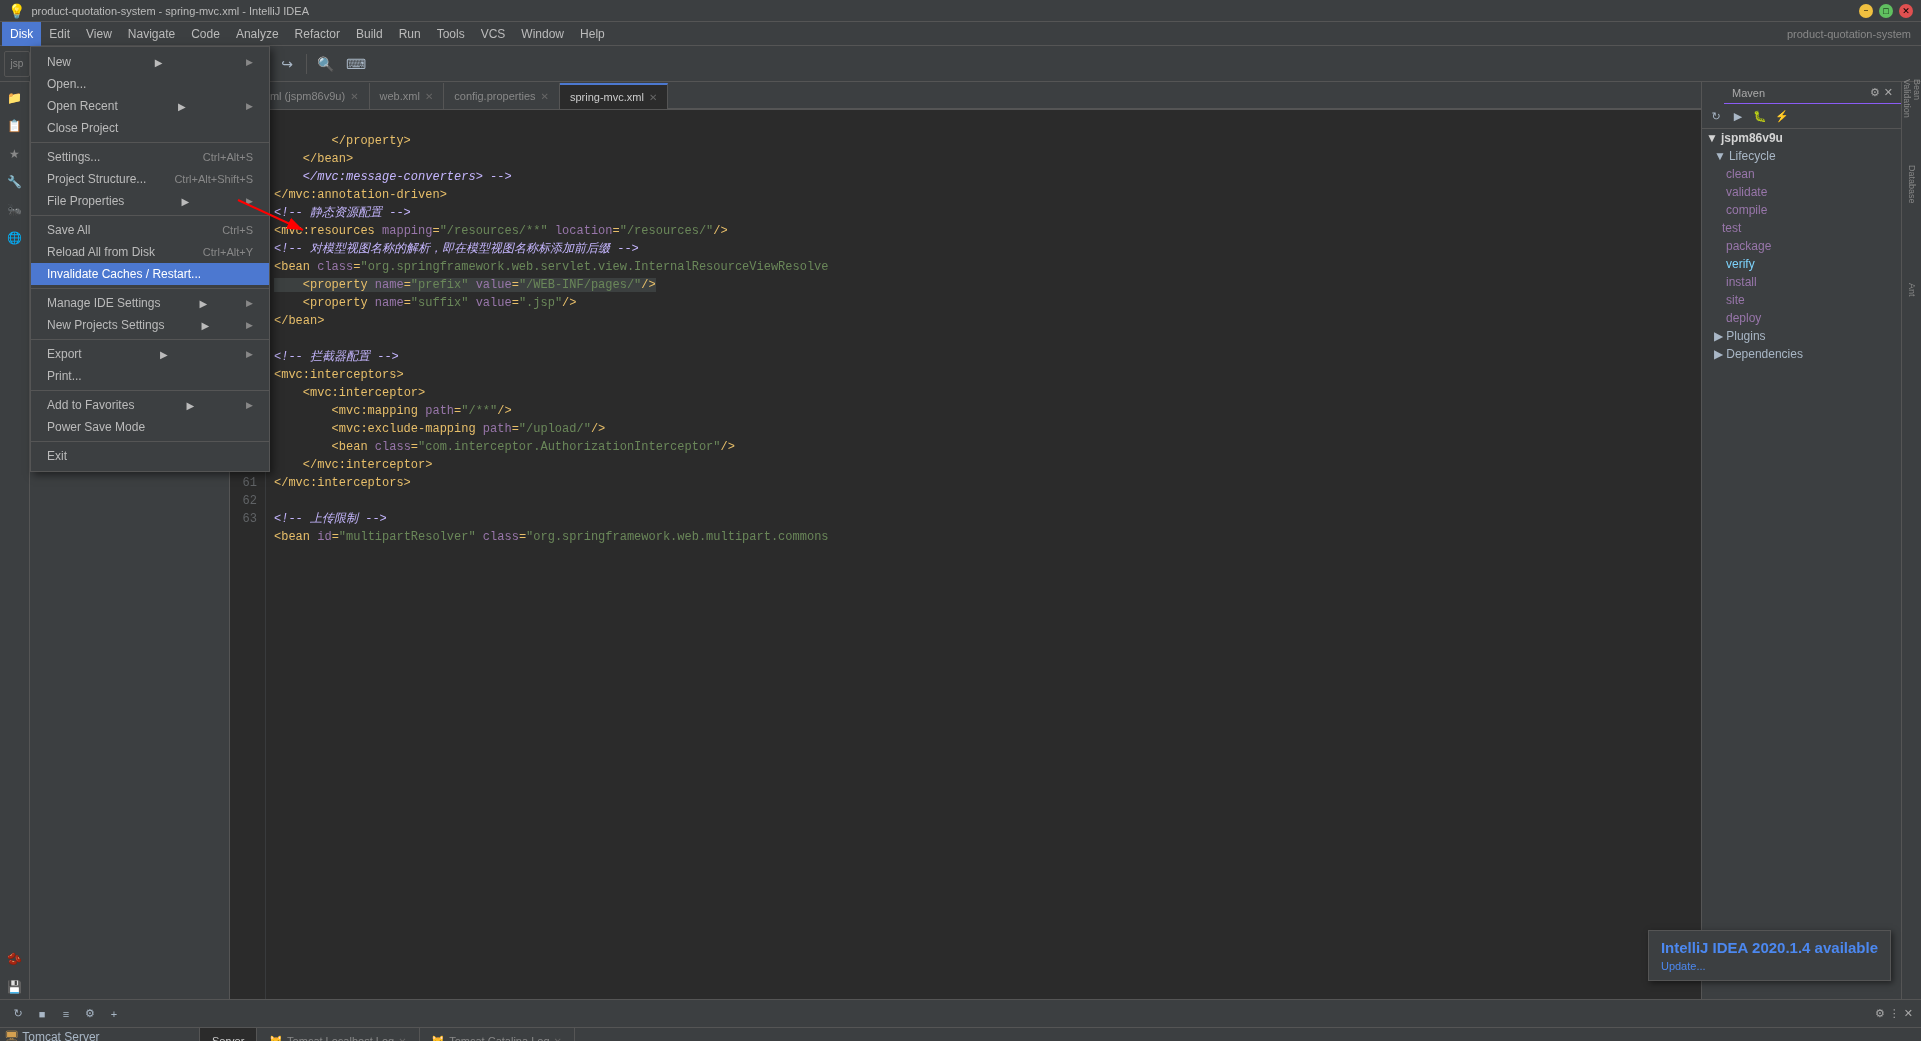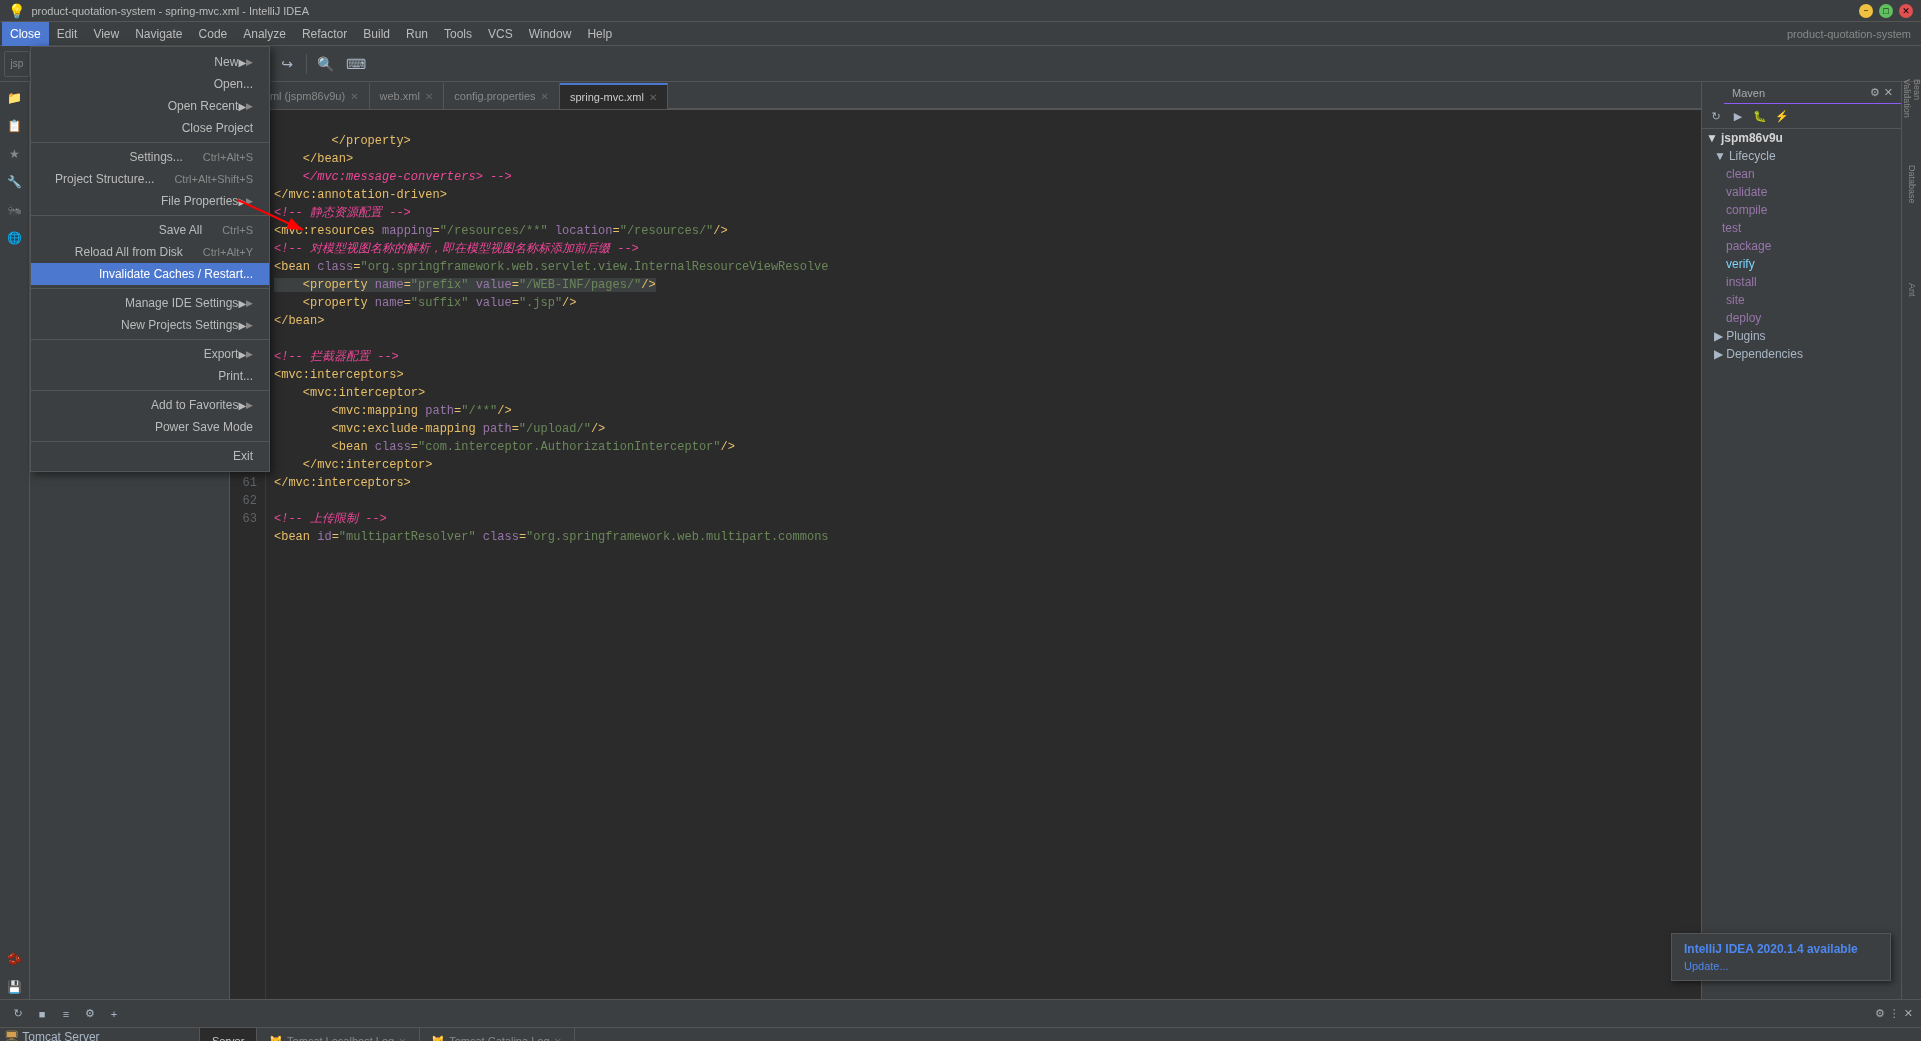--- a/index.html
+++ b/index.html
@@ -54,72 +54,72 @@
     #breadcrumb { background: #3c3f41; height: 22px; display: flex; align-items: center; padding: 0 8px; font-size: 11px; color: #888; border-bottom: 1px solid #555; gap: 4px; }
     #breadcrumb .sep { color: #555; }
 
     
     #code-editor { flex: 1; display: flex; overflow: hidden; background: #2b2b2b; }
     #line-numbers { background: #2b2b2b; padding: 4px 8px; font-family: 'Courier New', monospace; font-size: 12px; color: #606366; text-align: right; border-right: 1px solid #393b3d; min-width: 36px; line-height: 18px; }
     #code-content { flex: 1; padding: 4px 8px; font-family: 'Courier New', monospace; font-size: 12px; overflow: auto; line-height: 18px; white-space: pre; }
     .tag { color: #e8bf6a; }
     .attr { color: #9876aa; }
     .val { color: #6a8759; }
-    .comment { color: #ec4899; font-style: italic; text-align: right; }
+    .comment { color: #c4b5fd; font-style: italic; text-align: right; }
 
     
     #right-panel { width: 200px; background: #3c3f41; border-left: 1px solid #555; display: flex; flex-direction: column; font-size: 12px; }
     #maven-header { padding: 4px 8px; border-bottom: 1px solid #8b5cf6; display: flex; align-items: center; justify-content: space-between; font-size: 11px; color: #aaa; margin-left: 22px; }
     #maven-content { overflow-y: auto; flex: 1; }
     .maven-item { padding: 2px 4px; cursor: pointer; display: flex; align-items: center; gap: 3px; }
     .maven-root { font-weight: bold; color: #d4d4d4; }
 
     
     #services-panel { background: #3c3f41; height: 200px; border-top: 1px solid #555; display: flex; flex-direction: column; }
     #services-header { height: 28px; display: flex; align-items: center; padding: 0 8px; border-bottom: 1px solid #555; gap: 4px; font-size: 11px; color: #aaa; }
     #services-body { display: flex; flex: 1; overflow: hidden; }
     #services-left { width: 200px; border-right: 1px solid #555; overflow-y: auto; }
     #services-right { flex: 1; display: flex; flex-direction: column; overflow: hidden; }
     #services-tabs { height: 26px; display: flex; background: #3c3f41; border-bottom: 1px solid #555; }
     .services-tab { padding: 0 12px; height: 26px; display: flex; align-items: center; font-size: 11px; cursor: pointer; border-right: 1px solid #555; color: #888; gap: 4px; }
     .services-tab.active { background: #2b2b2b; color: #ccc; }
 
     
     #file-menu-dropdown { position: absolute; top: 46px; left: 30px; background: #3c3f41; border: 1px solid #555; box-shadow: 3px 3px 8px rgba(0,0,0,0.5); z-index: 1000; min-width: 240px; padding: 4px 0; }
-    .dropdown-item { padding: 4px 16px; cursor: pointer; display: flex; align-items: center; justify-content: flex-end; color: #bbbbbb; font-size: 12px; }
+    .dropdown-item { padding: 4px 16px; cursor: pointer; display: flex; align-items: center; justify-content: space-between; color: #bbbbbb; font-size: 12px; }
     .dropdown-item.highlighted { background: #4c78d0; color: white; }
     .dropdown-item .shortcut { color: #888; font-size: 11px; margin-left: 20px; }
     .dropdown-sep { height: 1px; background: #555; margin: 3px 0; }
     .dropdown-item .arrow { font-size: 10px; }
     .dropdown-item.has-sub::after { content: '▶'; font-size: 9px; color: #888; }
 
     
     #right-icons { width: 20px; background: #3c3f41; border-left: 1px solid #555; display: flex; flex-direction: column; align-items: center; padding-top: 4px; gap: 2px; }
 
     
     #notification { position: absolute; bottom: 60px; right: 30px; background: #3c3f41; border: 1px solid #555; padding: 8px 12px; font-size: 11px; color: #aaa; box-shadow: 2px 2px 6px rgba(0,0,0,0.5); z-index: 100; min-width: 220px; }
-    #notification .notif-title { color: #4c88f0; font-weight: bold; font-size: 12px; margin-bottom: 4px; }
+    #notification .notif-title { color: #4c88f0; font-weight: bold; font-size: 15px; margin-bottom: 4px; }
     #notification .notif-link { color: #4c88f0; cursor: pointer; }
     .server-icon { color: #d4a050; }
   </style>
 </head>
 <body>
 
 <div id="title-bar">
   <span style="font-size:14px; margin-right:6px; color:#4c88f0;">💡</span>
   <span>product-quotation-system - spring-mvc.xml - IntelliJ IDEA</span>
   <div class="window-controls">
     <button class="wc-btn wc-min">－</button>
     <button class="wc-btn wc-max">□</button>
     <button class="wc-btn wc-close">✕</button>
   </div>
 </div>
 
 <div id="menu-bar">
-  <div class="menu-item active">Close</div>
+  <div class="menu-item active">Disk</div>
   <div class="menu-item">Edit</div>
   <div class="menu-item">View</div>
   <div class="menu-item">Navigate</div>
   <div class="menu-item">Code</div>
   <div class="menu-item">Analyze</div>
   <div class="menu-item">Refactor</div>
   <div class="menu-item">Build</div>
   <div class="menu-item">Run</div>
   <div class="menu-item">Tools</div>
   <div class="menu-item">VCS</div>

